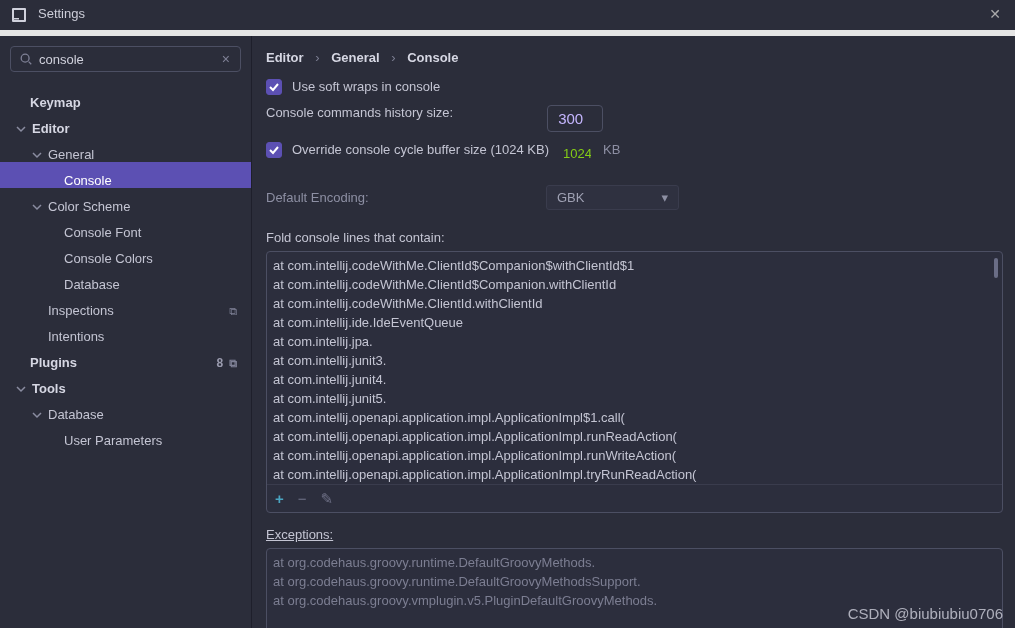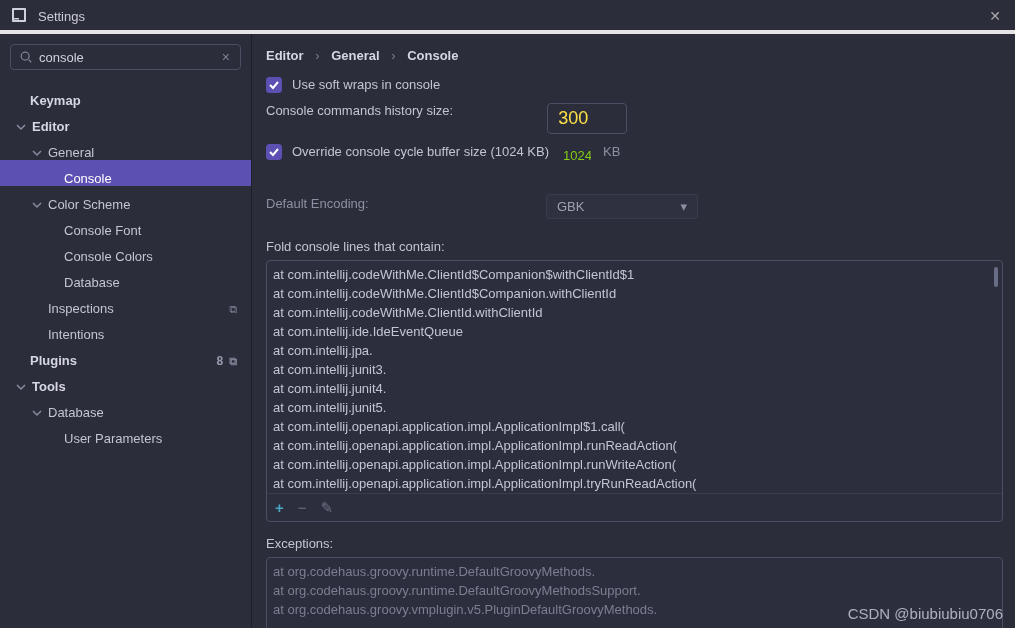--- a/index.html
+++ b/index.html
@@ -1,17 +1,17 @@
 <!DOCTYPE html>
 <html><head>
 <meta charset="utf-8">
 <style>
 * { box-sizing: border-box; margin: 0; padding: 0; font-family: "Segoe UI", Arial, sans-serif; }
 body { background: #2b2d3a; color: #b8b9c4; font-size: 13px; width: 1015px; height: 628px; overflow: hidden; position: relative; }
-.titlebar { display: flex; align-items: flex-end; padding: 6px 10px; border-bottom: 4px solid #e5e5e5; }
+.titlebar { display: flex; align-items: flex-start; padding: 6px 10px; border-bottom: 6px solid #e5e5e5; }
 .titlebar .icon { width: 18px; height: 18px; display: flex; align-items: center; justify-content: center; margin-right: 10px; }
 .titlebar .icon svg { width: 16px; height: 16px; }
 .titlebar .title { color: #cccdd8; font-size: 13px; flex: 1; }
 .titlebar .close { width: 20px; text-align:center; color:#aaa; cursor:pointer; font-size:14px; }
 .layout { display: flex; height: calc(628px - 32px); }
 .sidebar { width: 252px; border-right: 1px solid #1e1f2b; display:flex; flex-direction:column; }
 .search-wrap { padding: 10px 10px 8px; }
 .search-box { display:flex; align-items:center; background:#2b2d3a; border:1px solid #4c4f63; border-radius:4px; padding:4px 8px; }
 .search-box .si { width:14px; height:14px; margin-right:6px; color:#7f8196; }
 .search-box input { flex:1; background:transparent; border:none; color:#d0d1dc; font-size:13px; outline:none; }
@@ -29,38 +29,38 @@
 .pad1 { padding-left:30px; }
 .pad2 { padding-left:48px;gap:28px; }
 .pad3 { padding-left:64px; }
 .main { flex:1; padding:14px 4px 0 14px; display:flex; flex-direction:column; overflow:hidden; }
 .crumbs { color:#d6d7e3; font-weight:600; font-size:13px; margin-bottom:14px; }
 .crumbs .sep { color:#7d7f93; margin:0 8px; font-weight:400; }
 .form-row { display:flex; align-items:flex-start; margin-bottom:10px; }
 .cb { width:16px; height:16px; border:1px solid #6a6d86; border-radius:3px; margin-right:10px; display:inline-flex; align-items:center; justify-content:center; background:#5c50b3; border-color:#5c50b3; }
 .cb svg { width:10px; height:10px; color:#fff; }
 .lbltxt { color:#c4c5d3; }
-.num-input { background:transparent; border:1px solid #4c4f63; border-radius:4px; color:#fde047; padding:4px 10px; width:80px; text-align:left; font-size:18px; outline:none; margin-left:94px; }
+.num-input { background:transparent; border:1px solid #4c4f63; border-radius:4px; color:#c4b5fd; padding:4px 10px; width:56px; text-align:left; font-size:15px; outline:none; margin-left:94px; }
 .override-row .lbltxt { margin-right:8px; }
 .kb-input { background:transparent; border:none; color:#84cc16; width:40px; padding:4px 6px; font-size:13px; outline:none; }
 .kb-unit { color:#8d8fa3; margin-left:6px; }
 .encoding-row { display:flex; align-items:center; margin:10px 0 14px; color:#8d8fa3; }
 .encoding-row .lbltxt { color:#8d8fa3; width:280px; }
-.select { display:flex; align-items:center; border:1px solid #3a3c4d; border-radius:3px; padding:4px 10px; width:152px; justify-content:space-between; color:#9fa1b3; background:#2f3140;margin-top:7px; }
+.select { display:flex; align-items:center; border:1px solid #3a3c4d; border-radius:3px; padding:4px 10px; width:133px; justify-content:space-between; color:#9fa1b3; background:#2f3140; }
 .select .arr { color:#8d8fa3; }
 .section-lbl { color:#c4c5d3; margin:6px 0; }
 .listbox { border:1px solid #4c4f63; border-radius:4px; background:#2c2e3d; margin-right:8px; position:relative; }
 .listbox.fold { height:272px; }
 .listbox .items { height:232px; overflow:auto; padding:4px 6px; }
 .listbox .item { color:#c4c5d3; padding:2px 0; white-space:nowrap; font-size:13px; }
 .listbox .toolbar { border-top:1px solid #3a3c4d; height:28px; display:flex; align-items:center; padding:0 8px; gap:14px; }
 .listbox .toolbar .tbtn { color:#6f7187; cursor:pointer; font-size:15px; line-height:1; }
 .listbox .toolbar .tbtn.add { color:#4aa5c2; font-weight:600; }
 .listbox .scrollbar-thumb { position:absolute; right:4px; top:6px; width:4px; height:20px; background:#6a6d86; border-radius:2px; }
-.exceptions-lbl { margin-top:14px; }
+.exceptions-lbl { margin-top:14px;text-decoration:underline; }
 .listbox.exc { height:94px; margin-bottom:0; }
 .listbox.exc .items { height:94px; }
 .listbox.exc .item { color:#7c7e92; }
 .watermark { position:absolute; right:12px; bottom:6px; color:#c5c6d2; font-size:15px; opacity:0.85; pointer-events:none; }
 </style>
 </head>
 <body>
 
 <div class="titlebar">
   <span class="icon">

